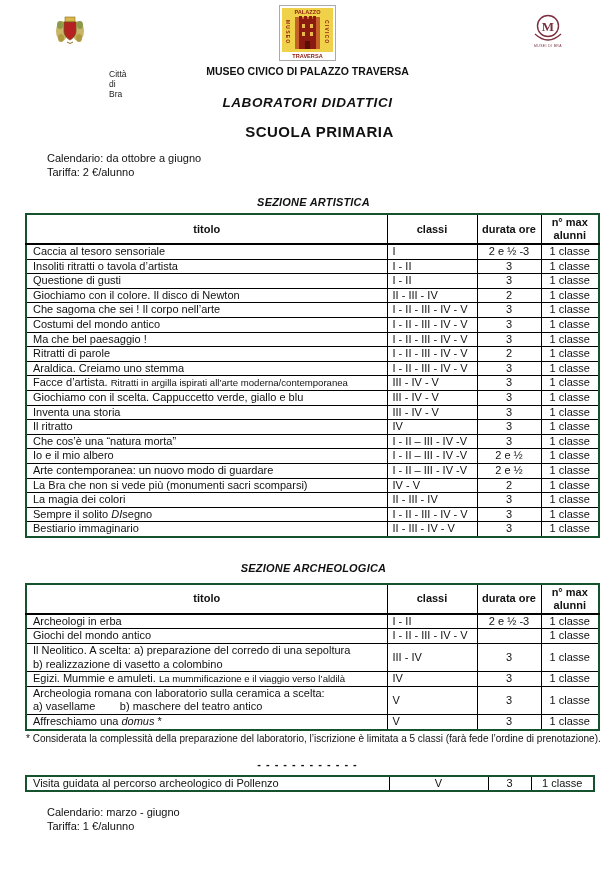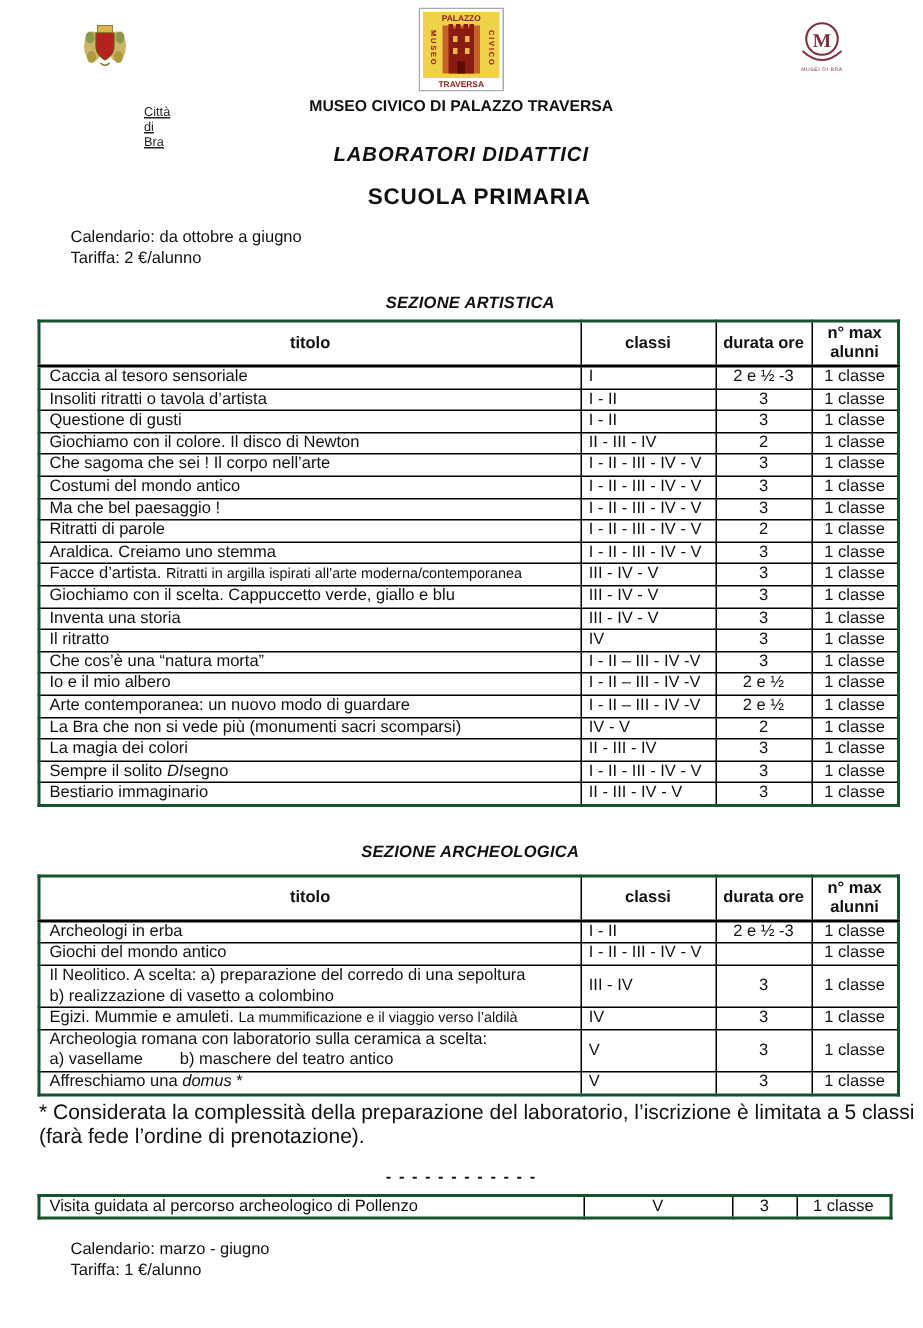--- a/index.html
+++ b/index.html
@@ -10,21 +10,21 @@
     height: 885px;
     margin: 0 auto;
     background: #ffffff;
     font-family: "Liberation Sans", sans-serif;
     color: #111;
     overflow: hidden;
   }
   
   .hdr { position: relative; height: 88px; }
   .logo-left   { position: absolute; left: 54px;  top: 11px; }
-  .city-caption{ position: absolute; left: 42px;  top: 58px; font-size: 8.5px; color: #222; text-decoration: underline; }
+  .city-caption{ position: absolute; left: 55px;  top: 58px; font-size: 8.5px; color: #222; }
   .logo-center { position: absolute; left: 279px; top: 5px;  }
   .logo-right  { position: absolute; left: 531px; top: 13px; }
   .museum-name { position: absolute; left: 0; right: 0; top: 65px;
                  text-align: center; font-size: 10.5px; font-weight: bold; }
   
   .doc-title    { text-align: center; font-size: 13.5px; font-weight: bold; font-style: italic;
                   letter-spacing: 0.6px; margin-top: 7px; }
   .doc-subtitle { text-align: center; font-size: 15px; font-weight: bold;
                   letter-spacing: 0.5px; margin-top: 13px; padding-left: 24px; }
   .info-block   { margin: 11px 0 0 47px; font-size: 11px; line-height: 14px; }
@@ -56,21 +56,21 @@
   .lab-table td {
     font-size: 11px; line-height: 13.6px; height: 14px; vertical-align: middle;
   }
   td.col-titolo { text-align: left; padding: 0 2px 0 6px; white-space: pre-wrap; }
   td.col-classi { text-align: left; padding-left: 5px; }
   td.col-durata, td.col-max { text-align: center; }
   .visita-table td.col-classi { text-align: center; padding-left: 0; }
   .seg-small  { font-size: 9.6px; }
   .seg-italic { font-style: italic; }
   
-  .footnote { margin: 2px 0 0 26px; font-size: 14px; color: #111; }
+  .footnote { margin: 2px 0 0 26px; font-size: 10px; color: #111; }
   .dashes   { text-align: center; margin-top: 14px; font-size: 11px; font-weight: bold;
               letter-spacing: 1px; }
   .visita-table { margin-top: 7px; }
   .footer-block { margin: 13px 0 0 47px; }
 </style>
 </head>
 <body>
 
 <div class="page">
 

